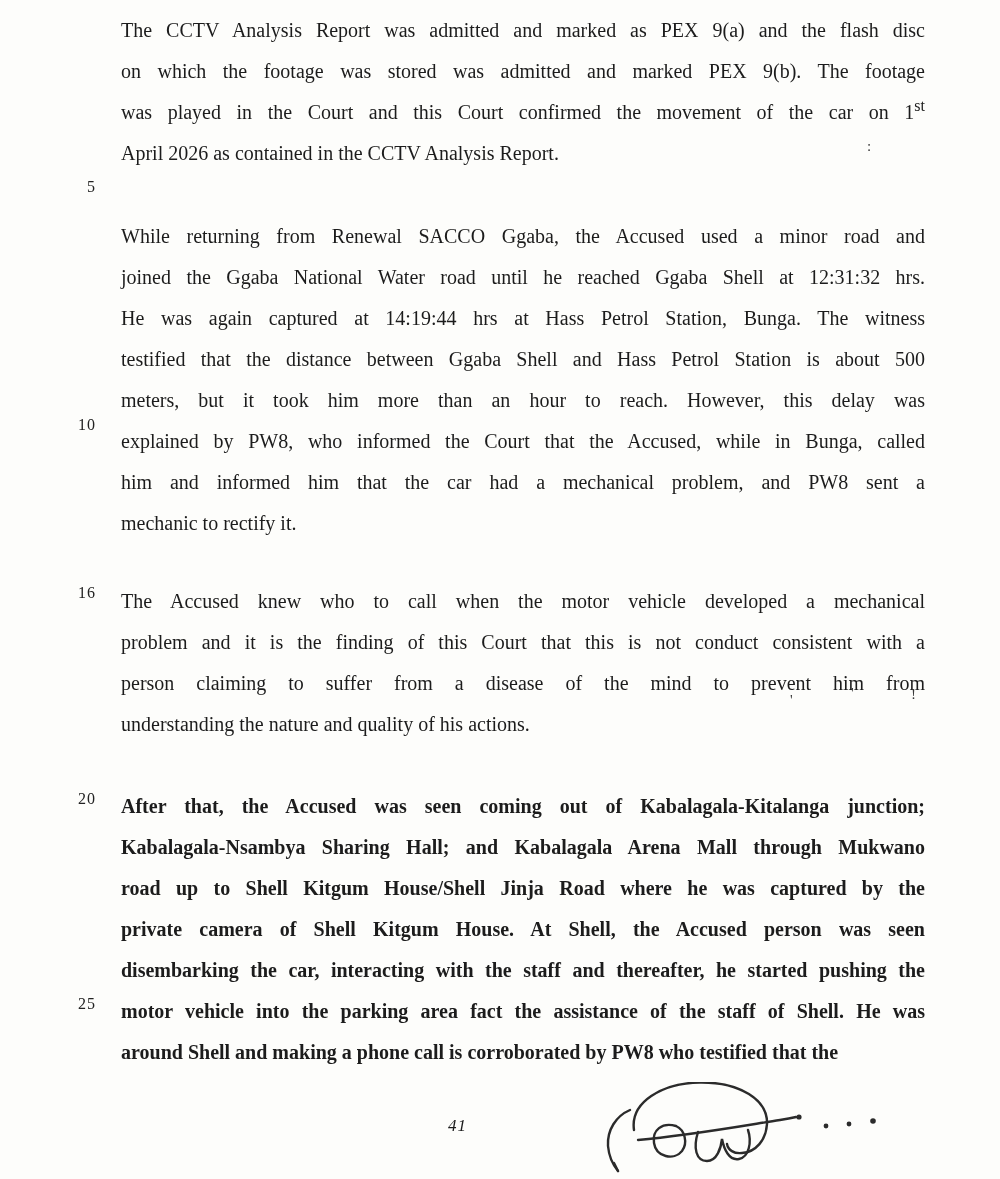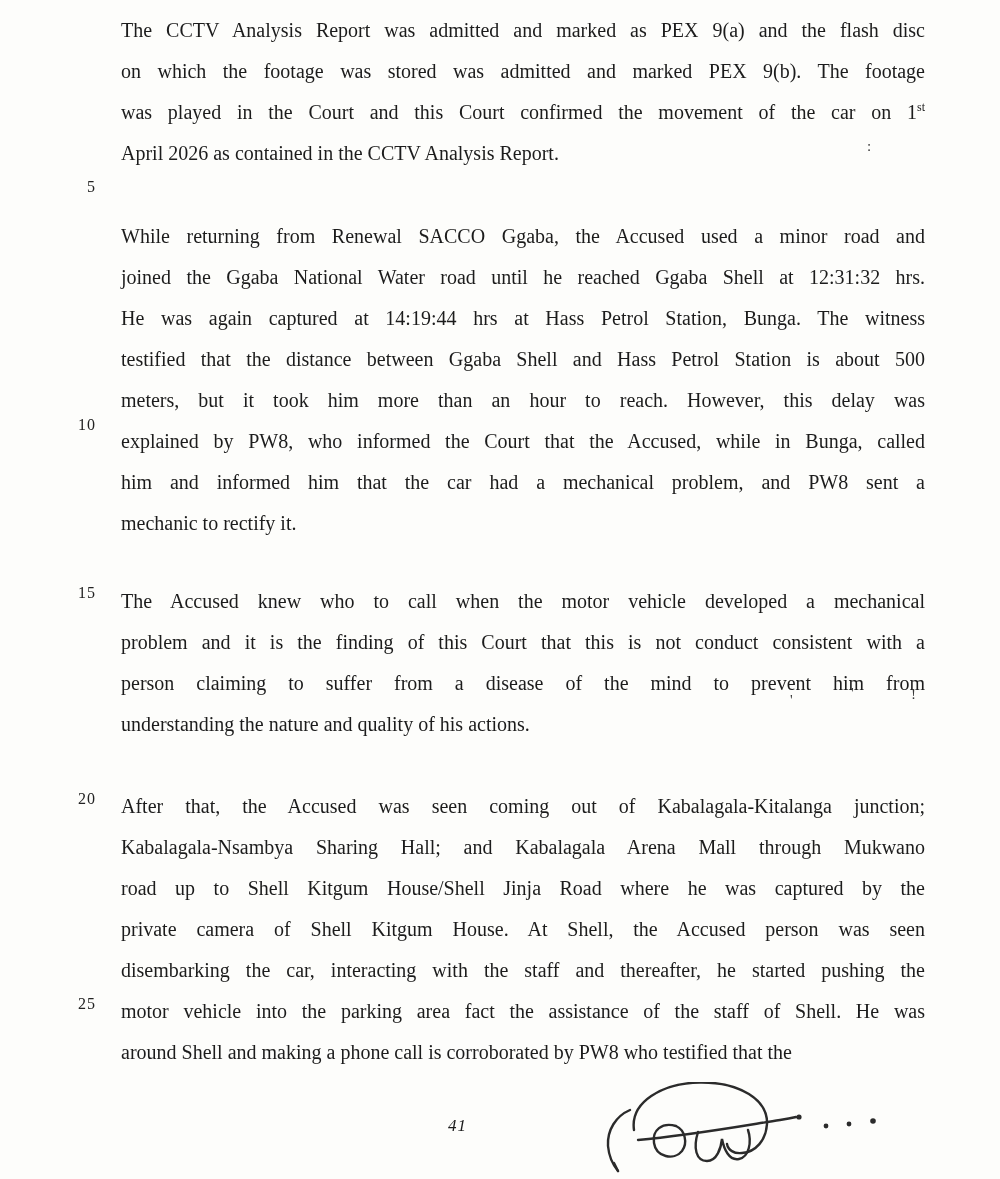--- a/index.html
+++ b/index.html
@@ -35,36 +35,36 @@
 
   
   .para {
     position: absolute;
     left: 121px;
     width: 804px;
   }
   .para-0 { top: 10px; }
   .para-1 { top: 216px; }
   .para-2 { top: 581px; }
-  .para-3 { top: 786px; }
+  .para-3 { top: 786px; font-weight: bold; }
 
   .tline {
     font-size: 20px;
     line-height: 41px;
     height: 41px;
     white-space: normal;
     text-align: justify;
     text-align-last: justify;
     text-justify: inter-word;
   }
   .tline.last {
     text-align-last: left;
   }
   .tline sup {
-    font-size: 12px;
+    font-size: 16px;
     line-height: 0;
     vertical-align: super;
   }
 
   
   .artifact {
     position: absolute;
     font-size: 15px;
     color: #3a3a3a;
     font-family: "Liberation Serif", serif;
@@ -92,21 +92,21 @@
     height: 97px;
   }
 </style>
 </head>
 <body>
 
 <div class="page">
 
   <div class="line-no ln-5">5</div>
   <div class="line-no ln-10">10</div>
-  <div class="line-no ln-15">15</div>
+  <div class="line-no ln-15">16</div>
   <div class="line-no ln-20">20</div>
   <div class="line-no ln-25">25</div>
 
   <div class="para para-0">
       <div class="tline">The CCTV Analysis Report was admitted and marked as PEX 9(a) and the flash disc</div>
       <div class="tline">on which the footage was stored was admitted and marked PEX 9(b). The footage</div>
       <div class="tline">was played in the Court and this Court confirmed the movement of the car on 1<sup>st</sup></div>
       <div class="tline last">April 2026 as contained in the CCTV Analysis Report.</div>
     </div>
   <div class="para para-1">

